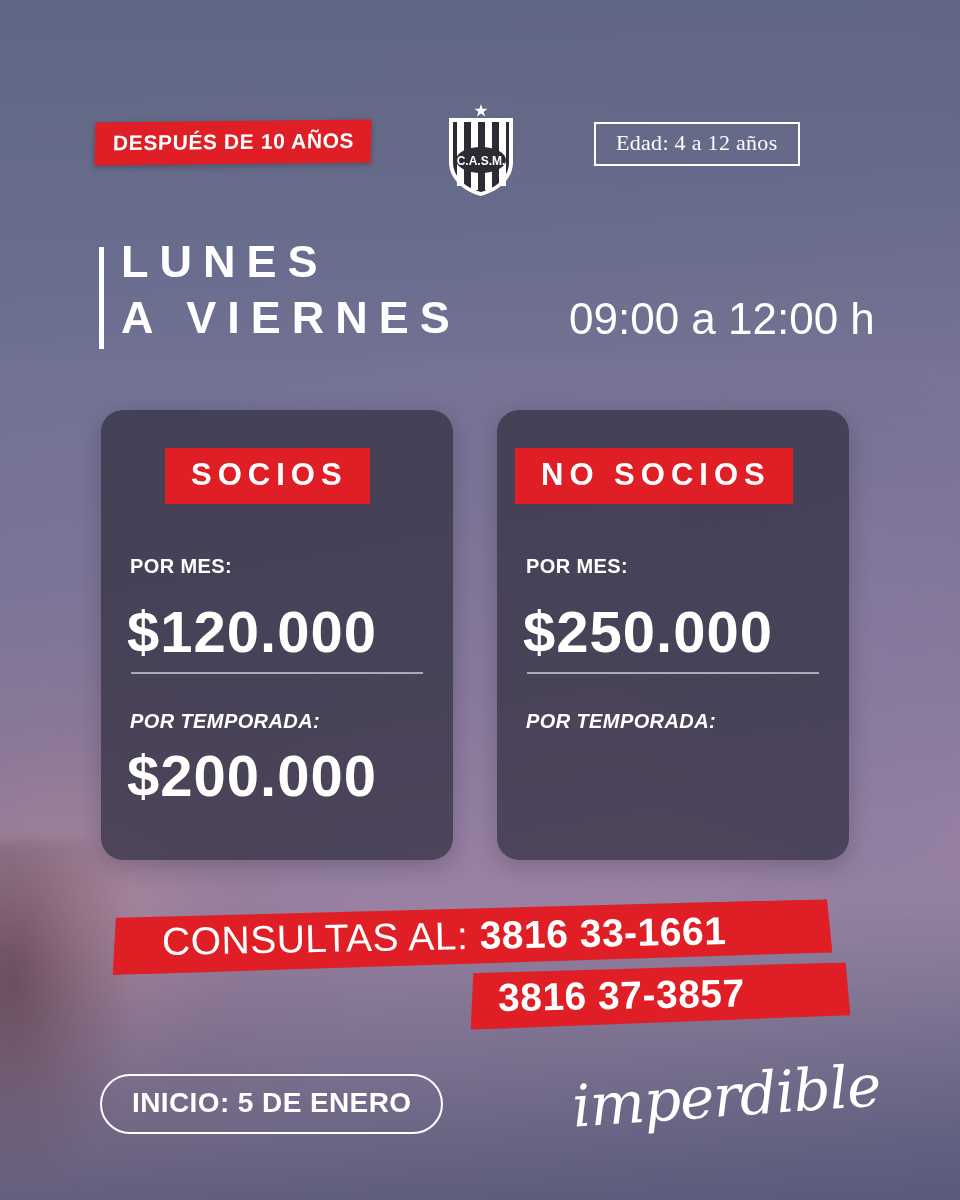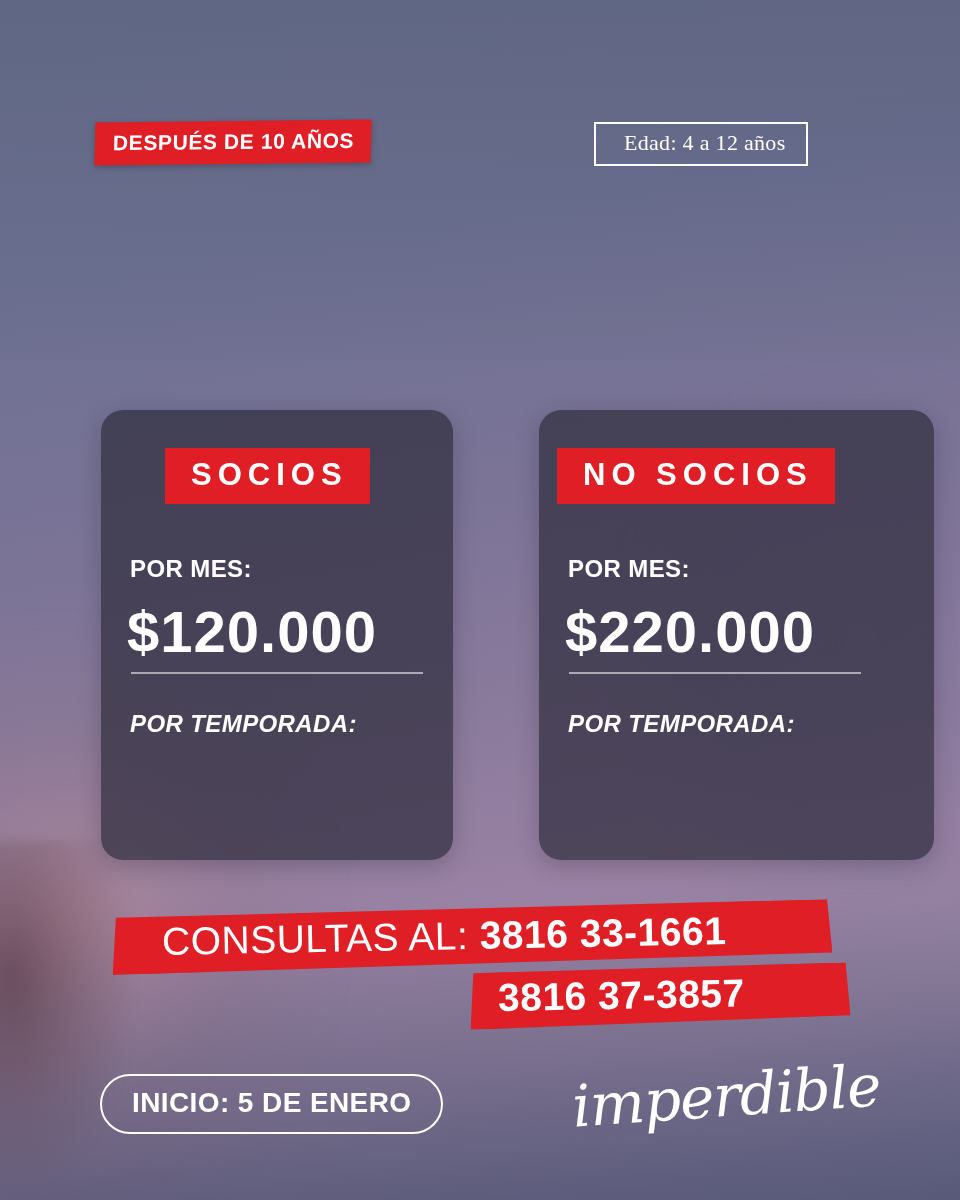--- a/index.html
+++ b/index.html
@@ -102,21 +102,21 @@
   .crest svg { display: block; }
 
   .tag-edad {
     position: absolute;
     left: 594px;
     top: 4px;
     border: 2px solid #ffffff;
     color: #ffffff;
     font-family: "Liberation Serif", serif;
     font-size: 22px;
-    padding: 6px 20px 8px 28px;
+    padding: 6px 20px 8px 20px;
     letter-spacing: 0.3px;
     white-space: nowrap;
   }
 
   
   .headline {
     position: absolute;
     left: 99px;
     top: 243px;
     width: 800px;
@@ -171,42 +171,42 @@
   .card {
     position: absolute;
     top: 0;
     width: 352px;
     height: 450px;
     background: rgba(48,46,62,0.72);
     border-radius: 22px;
     box-shadow: 0 6px 22px rgba(30,28,45,0.25);
   }
   .card.left { left: 101px; }
-  .card.right { left: 539px; padding-left: 43px; }
+  .card.right { left: 497px; }
 
   .card-badge {
     position: absolute;
     top: 38px;
     background: #e01e26;
     color: #ffffff;
     font-weight: bold;
     font-size: 31px;
     letter-spacing: 6px;
     padding: 9px 22px 11px 26px;
     white-space: nowrap;
   }
   .card.left .card-badge { left: 64px; }
   .card.right .card-badge { left: 18px; }
 
   .card-label {
     position: absolute;
     left: 29px;
     color: #ffffff;
     font-weight: bold;
-    font-size: 24px;
+    font-size: 20px;
     letter-spacing: 0.4px;
   }
   .card-amount {
     position: absolute;
     left: 26px;
     color: #ffffff;
     font-weight: bold;
     font-size: 58px;
     letter-spacing: 1px;
     line-height: 1;
@@ -317,39 +317,59 @@
   <div class="bg-blob-b"></div>
   <div class="bg-blob-c"></div>
   <div class="bg-blob-d"></div>
   <div class="bg-hair"></div>
 
   <div class="content">
 
     <div class="top-row">
       <div class="tag-anos">DESPUÉS DE 10 AÑOS</div>
 
+      <div class="crest">
+        <svg width="80" height="100" viewBox="0 0 80 100">
+          <path d="M40 4 L41.6 8.8 L46.6 8.8 L42.6 11.8 L44.1 16.6 L40 13.6 L35.9 16.6 L37.4 11.8 L33.4 8.8 L38.4 8.8 Z" fill="#ffffff"></path>
+          <path d="M8 18 L72 18 L72 62 C72 80 56 92 40 96 C24 92 8 80 8 62 Z" fill="#ffffff"></path>
+          <path d="M12 22 L68 22 L68 62 C68 78 54 88.5 40 92 C26 88.5 12 78 12 62 Z" fill="#2b2b33"></path>
+          <rect x="16" y="22" width="7" height="64" fill="#ffffff"></rect>
+          <rect x="30" y="22" width="7" height="68" fill="#ffffff"></rect>
+          <rect x="44" y="22" width="7" height="68" fill="#ffffff"></rect>
+          <rect x="58" y="22" width="7" height="64" fill="#ffffff"></rect>
+          <ellipse cx="40" cy="60" rx="25" ry="13" fill="#2b2b33"></ellipse>
+          <text x="40" y="65" font-family="Liberation Sans, sans-serif" font-size="12" font-weight="bold" fill="#ffffff" text-anchor="middle">C.A.S.M.</text>
+        </svg>
+      </div>
 
       <div class="tag-edad">Edad: 4 a 12 años</div>
     </div>
 
+    <div class="headline">
+      <div class="bar"></div>
+      <div class="l1">LUNES</div>
+      <div class="l2">A VIERNES</div>
+      <div class="hours">09:00 a 12:00 h</div>
+    </div>
 
     <div class="cards">
 
       <div class="card left">
         <div class="card-badge">SOCIOS</div>
         <div class="card-label label-1">POR MES:</div>
         <div class="card-amount amount-1">$120.000</div>
         <div class="divider"></div>
         <div class="card-label label-2">POR TEMPORADA:</div>
+        <div class="card-amount amount-2">$200.000</div>
       </div>
 
       <div class="card right">
         <div class="card-badge">NO SOCIOS</div>
         <div class="card-label label-1">POR MES:</div>
-        <div class="card-amount amount-1">$220.000</div>
+        <div class="card-amount amount-1">$250.000</div>
         <div class="divider"></div>
         <div class="card-label label-2">POR TEMPORADA:</div>
       </div>
 
     </div>
 
     <div class="consultas">
       <div class="banner1">
         <div class="txt"><span>CONSULTAS AL:</span> <b>3816 33-1661</b></div>
       </div>

